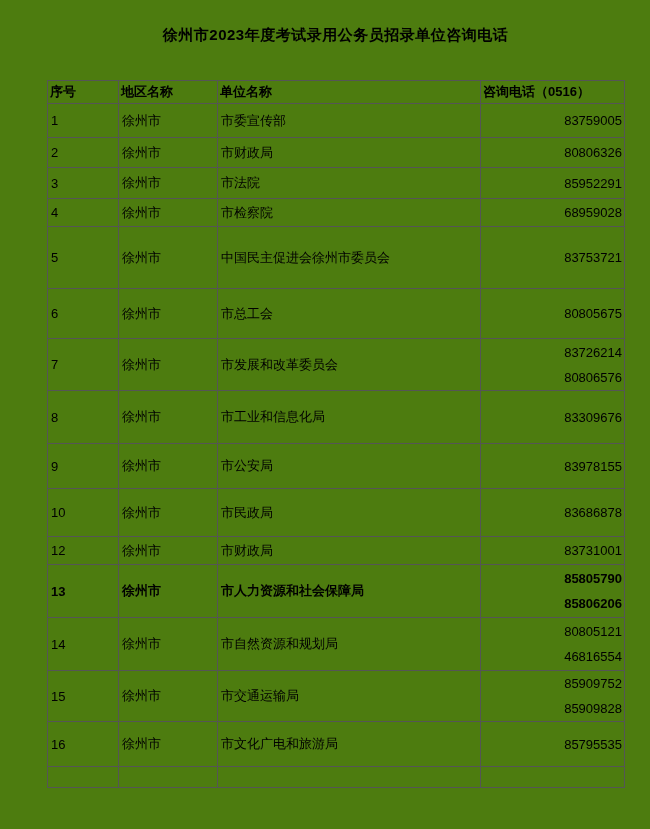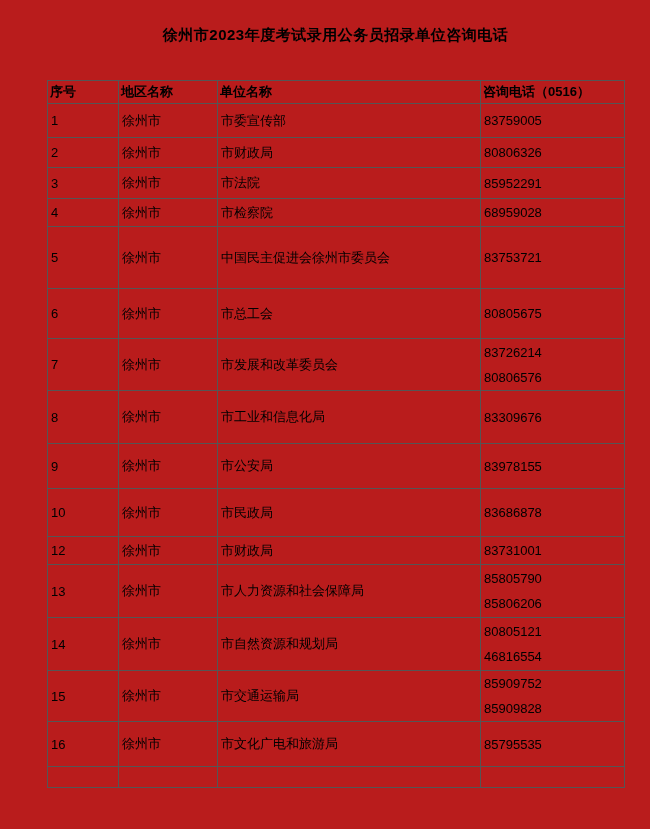--- a/index.html
+++ b/index.html
@@ -4,21 +4,21 @@
 <style>
   html, body {
     margin: 0;
     padding: 0;
     background: #ffffff;
   }
   .page {
     position: relative;
     width: 650px;
     height: 829px;
-    background: #b91c1c;
+    background: #4d7c0f;
     overflow: hidden;
     font-family: "Liberation Sans", sans-serif;
     color: #000000;
   }
   .doc-title {
     margin: 26px 0 0 47px;
     width: 577px;
     text-align: center;
     font-size: 15px;
     font-weight: bold;
@@ -47,21 +47,21 @@
   table.phone-table td {
     vertical-align: middle;
     text-align: left;
     padding: 0 2px 0 3px;
   }
   .col-no     { width: 71px;  }
   .col-region { width: 99px;  }
   .col-unit   { width: 263px; }
   .col-phone  { width: 144px; }
   td.cell-no { padding-left: 2px; font-size: 12px; }
-  .phone-line { line-height: 25px; white-space: nowrap; }
+  .phone-line { line-height: 25px; white-space: nowrap; text-align: right; }
   tr.partial-row td { height: 20px; }
 </style>
 </head>
 <body>
 
 <div class="page">
 
   <div class="doc-title">徐州市2023年度考试录用公务员招录单位咨询电话</div>
 
   <table class="phone-table">
@@ -162,21 +162,21 @@
           </td>
         </tr>
         <tr style="height: 28px;">
           <td class="cell-no">12</td>
           <td>徐州市</td>
           <td>市财政局</td>
           <td>
             <div class="phone-line">83731001</div>
           </td>
         </tr>
-        <tr style="height: 53px;">
+        <tr style="height: 53px; font-weight: bold;">
           <td class="cell-no">13</td>
           <td>徐州市</td>
           <td>市人力资源和社会保障局</td>
           <td>
             <div class="phone-line">85805790</div>
             <div class="phone-line">85806206</div>
           </td>
         </tr>
         <tr style="height: 53px;">
           <td class="cell-no">14</td>

